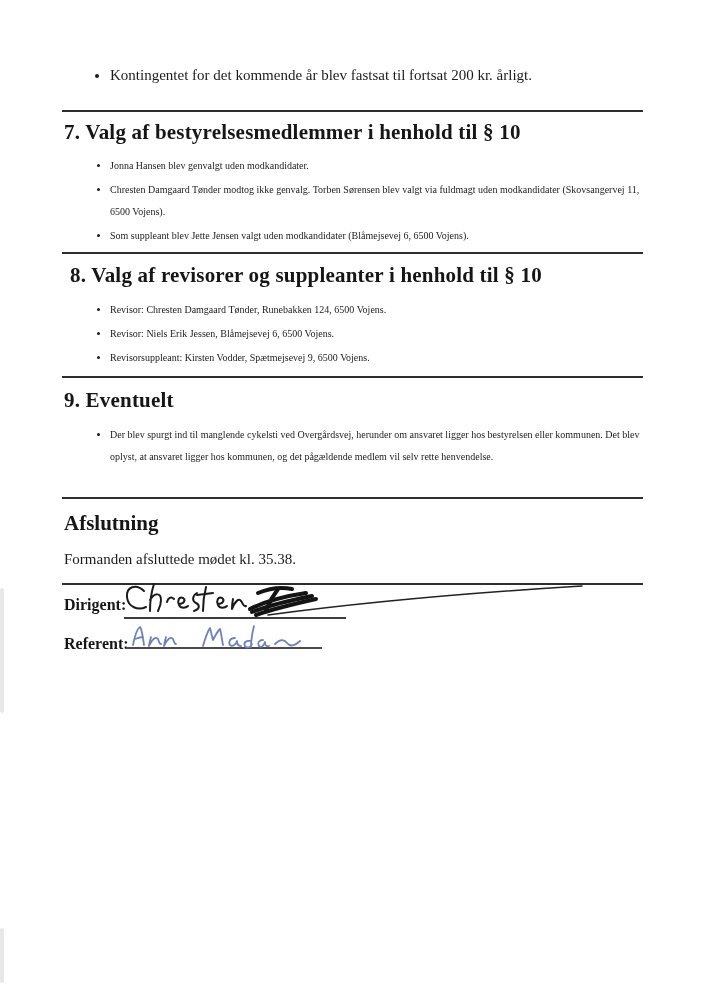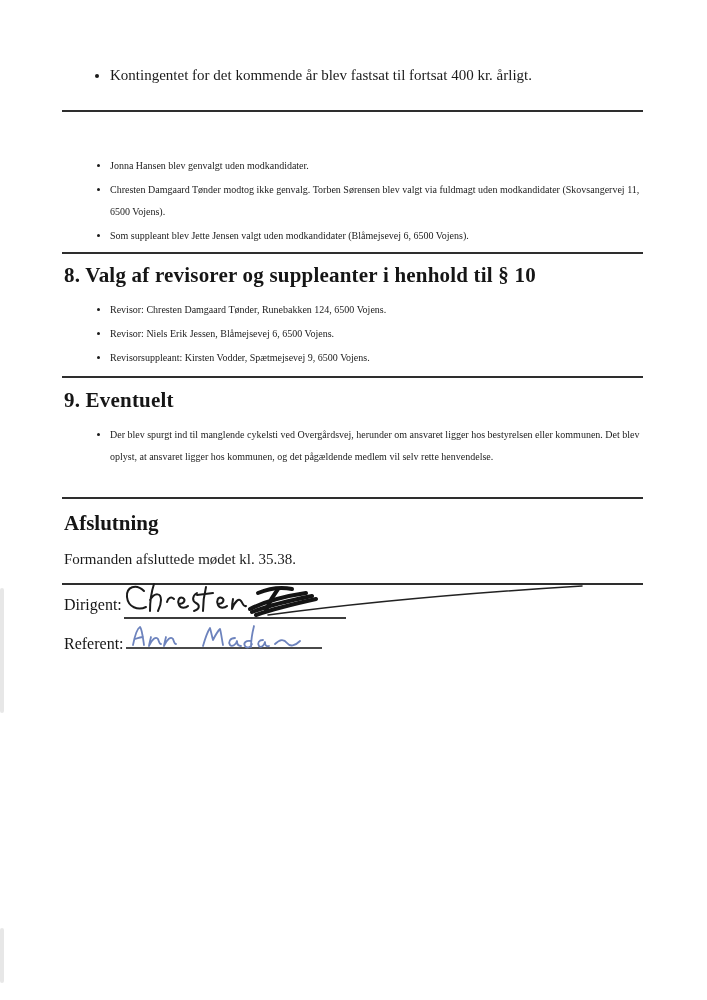--- a/index.html
+++ b/index.html
@@ -38,21 +38,21 @@
   .rule-5 { top: 583px; }
 
   
   .section-heading {
     left: 64px; width: 600px;
     font-size: 21px; font-weight: bold;
     letter-spacing: 0.2px;
     color: #161616;
   }
   .heading-7 { top: 120px; }
-  .heading-8 { top: 263px; }
+  .heading-8 { top: 263px; margin-left: 6px; }
   .heading-9 { top: 388px; }
 
   
   .section-list {
     left: 88px; width: 548px;
     margin: 0; padding-left: 22px;
     font-size: 10px; line-height: 22px;
     list-style-type: disc;
   }
   .section-list li { margin-bottom: 2px; }
@@ -66,21 +66,21 @@
     font-size: 21px; font-weight: bold;
     color: #161616;
   }
   .closing-body {
     left: 64px; top: 548px;
     font-size: 15px; line-height: 22px;
   }
 
   
   .sig-label {
-    font-size: 16px; font-weight: normal;
+    font-size: 16px; font-weight: bold;
     color: #161616;
   }
   .dirigent-label { left: 64px; top: 596px; }
   .referent-label { left: 64px; top: 635px; text-align: center; }
 
   .sig-underline { height: 2px; background: #3c3c3c; }
   .dirigent-underline { left: 124px; top: 617px; width: 222px; }
   .referent-underline { left: 126px; top: 647px; width: 196px; background: #4a4a4a; }
 
   .dirigent-sig { left: 120px; top: 581px; }
@@ -94,25 +94,26 @@
   }
   .smudge-1 { top: 588px; height: 125px; }
   .smudge-2 { top: 928px; height: 55px; }
 </style>
 </head>
 <body>
 
 <div class="page">
 
   <ul class="abs intro-list">
-    <li>Kontingentet for det kommende år blev fastsat til fortsat 400 kr. årligt.</li>
+    <li>Kontingentet for det kommende år blev fastsat til fortsat 200 kr. årligt.</li>
   </ul>
 
   <div class="abs rule rule-1"></div>
 
+  <div class="abs section-heading heading-7">7. Valg af bestyrelsesmedlemmer i henhold til § 10</div>
   <ul class="abs section-list list-7">
     <li>Jonna Hansen blev genvalgt uden modkandidater.</li>
     <li>Chresten Damgaard Tønder modtog ikke genvalg. Torben Sørensen blev valgt via fuldmagt uden modkandidater (Skovsangervej 11, 6500 Vojens).</li>
     <li>Som suppleant blev Jette Jensen valgt uden modkandidater (Blåmejsevej 6, 6500 Vojens).</li>
   </ul>
 
   <div class="abs rule rule-2"></div>
 
   <div class="abs section-heading heading-8">8. Valg af revisorer og suppleanter i henhold til § 10</div>
   <ul class="abs section-list list-8">

